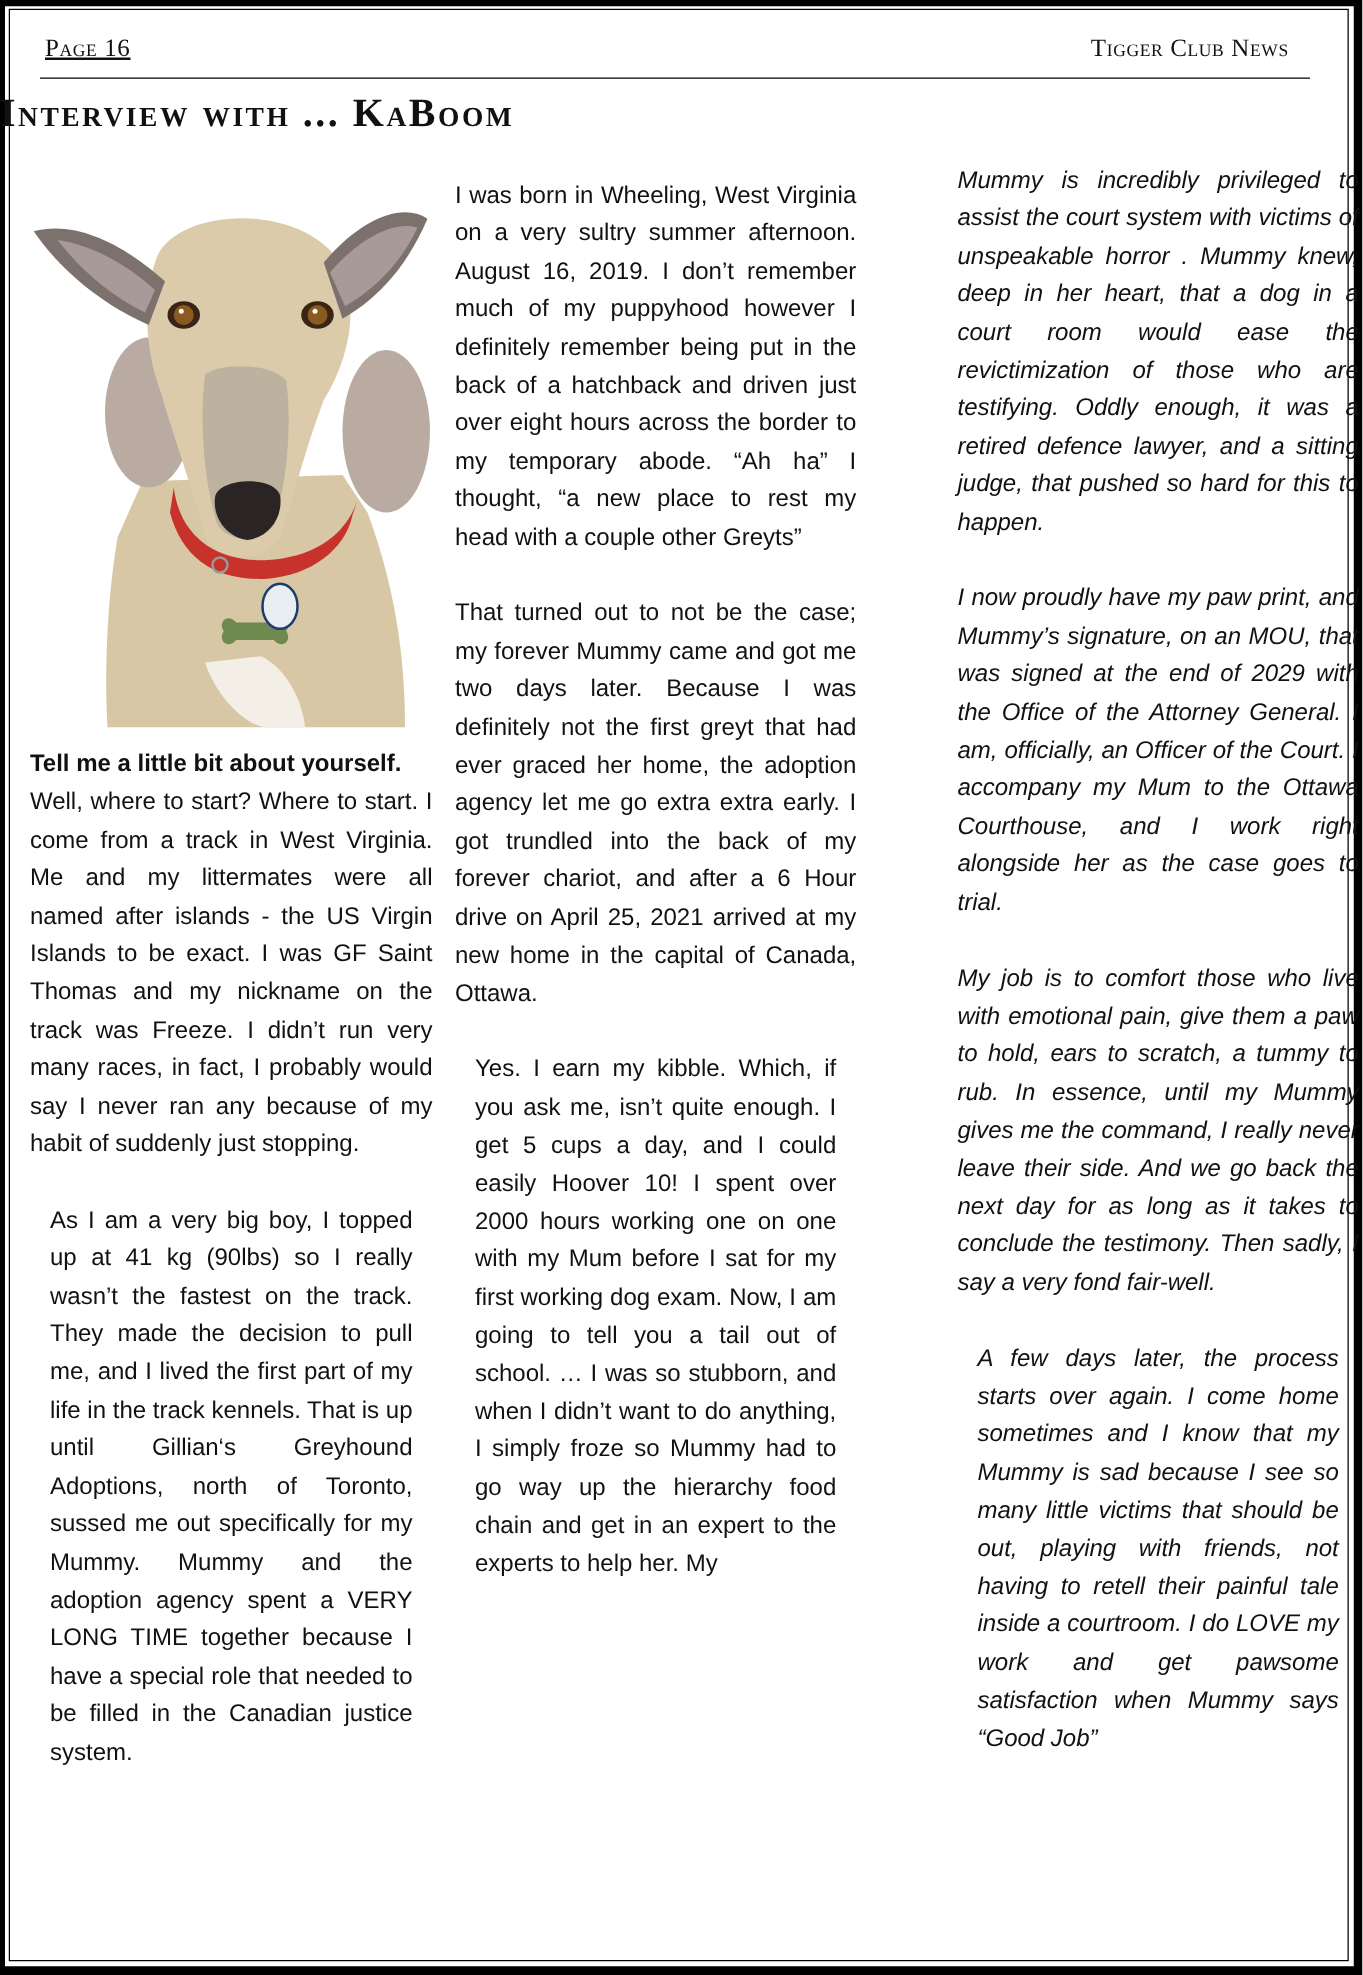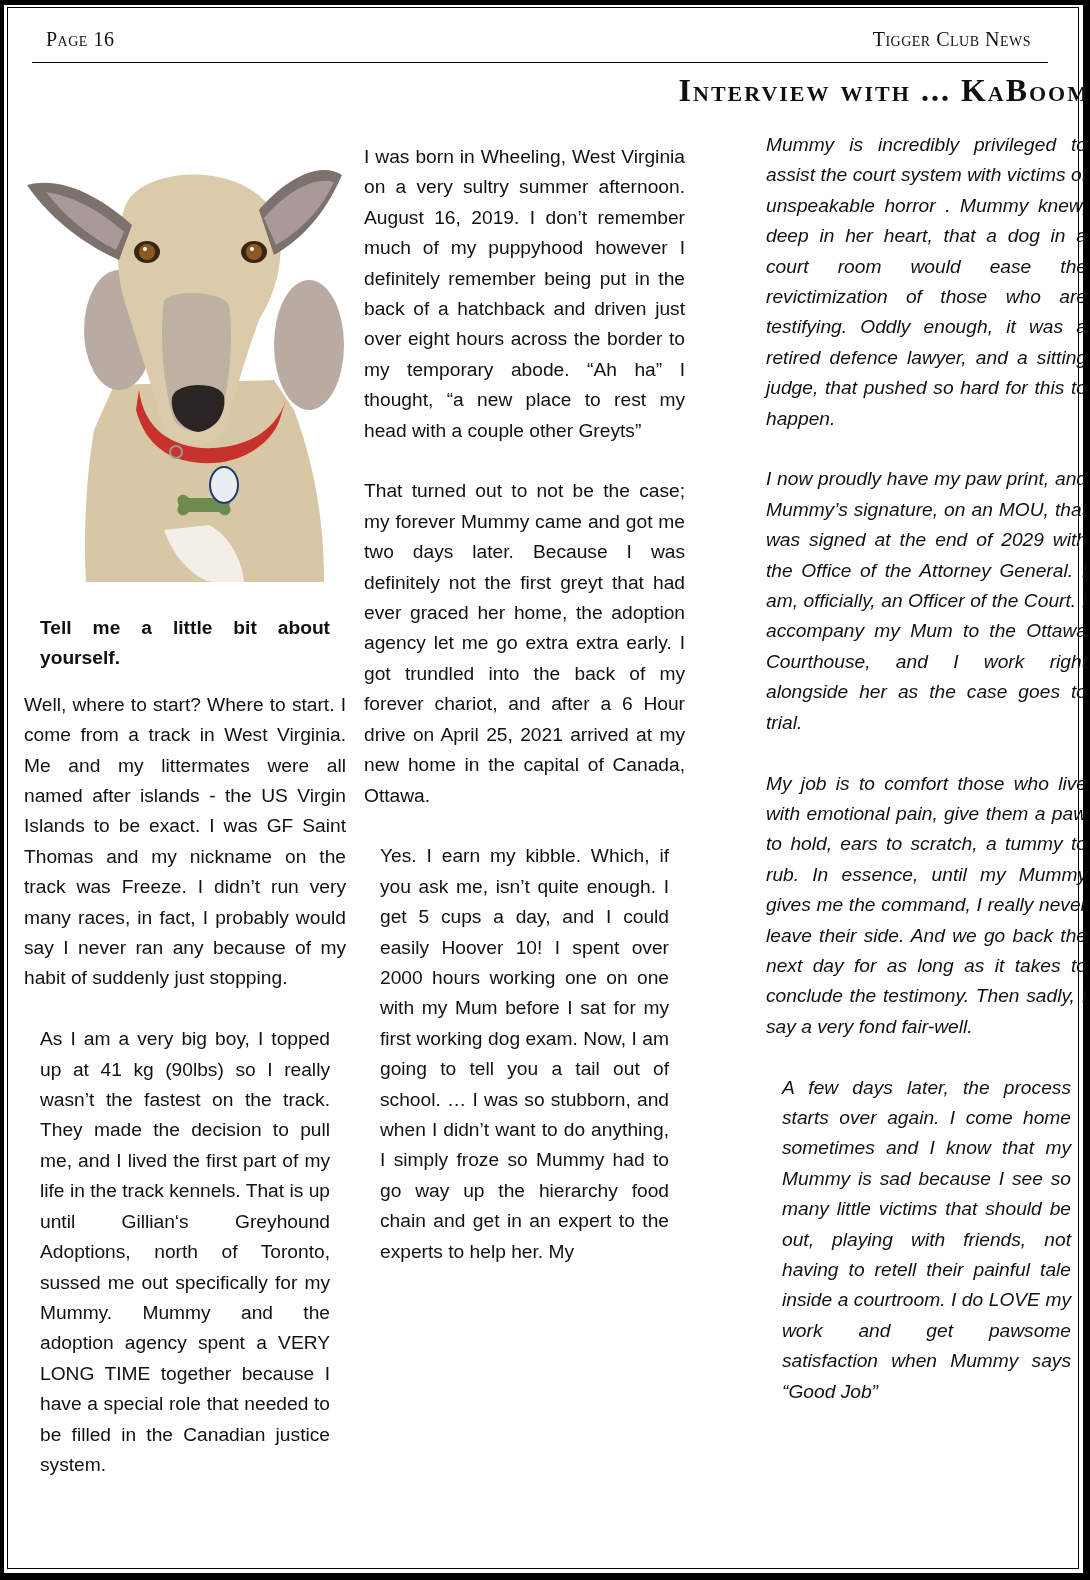--- a/index.html
+++ b/index.html
@@ -1,29 +1,29 @@
 <!DOCTYPE html>
 <html><head>
 <meta charset="utf-8">
 <style>
   html, body { margin: 0; padding: 0; background: #ffffff; }
   body { width: 1090px; height: 1580px; position: relative; overflow: hidden; }
   .frame-outer { position: absolute; left: 0; top: 0; width: 1090px; height: 1580px; box-sizing: border-box; border-top: 5px solid #000; border-left: 4px solid #000; border-right: 7px solid #000; border-bottom: 7px solid #000; }
   .frame-inner { position: absolute; left: 7px; top: 7px; right: 11px; bottom: 11px; border: 1.5px solid #000; }
   .running-head { position: absolute; top: 28px; left: 32px; right: 42px; height: 28px; font-family: "Liberation Serif", "DejaVu Serif", serif; font-size: 20px; font-variant: small-caps; color: #111; letter-spacing: 0.5px; }
-  .running-head .left { position: absolute; left: 14px; top: 0; }
+  .running-head .left { position: absolute; left: 4px; top: 0; text-decoration: underline; }
   .running-head .right { position: absolute; right: 17px; top: 0; }
   .rule { position: absolute; top: 62px; left: 32px; right: 42px; height: 0; border-top: 1.3px solid #000; }
-  .title { position: absolute; top: 72px; left: 0; width: 1090px; text-align: right; font-family: "Liberation Serif", "DejaVu Serif", serif; font-size: 32px; font-variant: small-caps; font-weight: bold; letter-spacing: 2px; color: #111; }
+  .title { position: absolute; top: 72px; left: 0; width: 1090px; text-align: left; font-family: "Liberation Serif", "DejaVu Serif", serif; font-size: 32px; font-variant: small-caps; font-weight: bold; letter-spacing: 2px; color: #111; }
   .col { position: absolute; font-family: "Liberation Sans", "DejaVu Sans", sans-serif; font-size: 19.2px; line-height: 30.4px; color: #111; text-align: justify; }
   .col1 { left: 24px; width: 322px; top: 597px; }
   .col2 { left: 364px; width: 321px; top: 142px; }
   .col3 { left: 766px; width: 321px; top: 130px; font-style: italic; }
   .col p { margin: 0 0 30.4px 0; }
-  .col p.q { margin: 16px; font-weight: bold; }
+  .col p.q { margin: 0; font-weight: bold; }
   .col p.tight { margin: 16px; }
   .photo { position: absolute; left: 24px; top: 130px; width: 322px; height: 452px; }
 </style>
 </head>
 <body>
 
 <div class="frame-outer"></div>
 <div class="frame-inner"></div>
 
 <div class="running-head">

